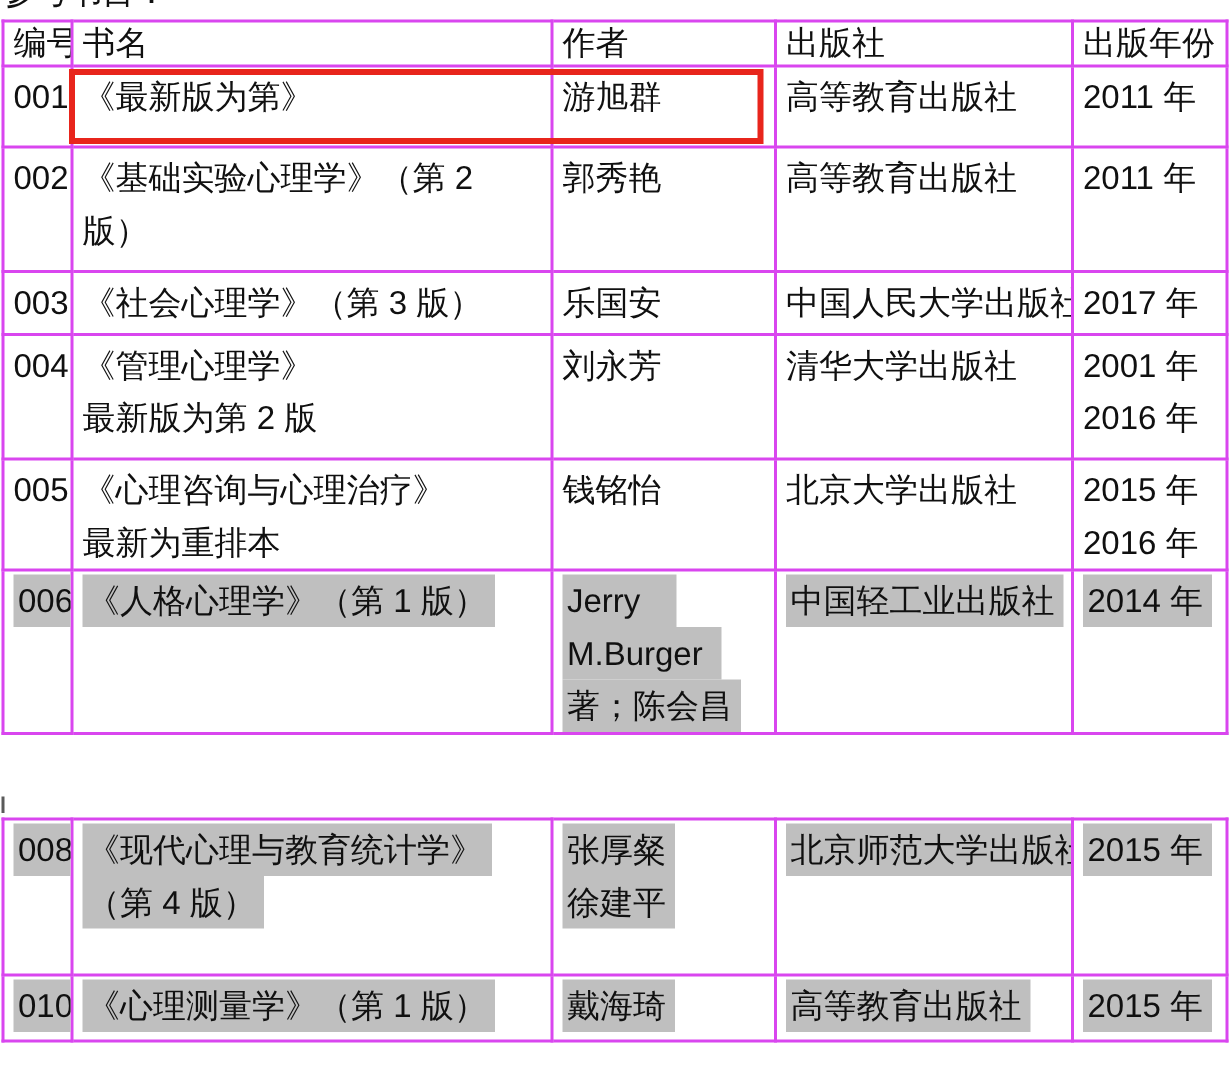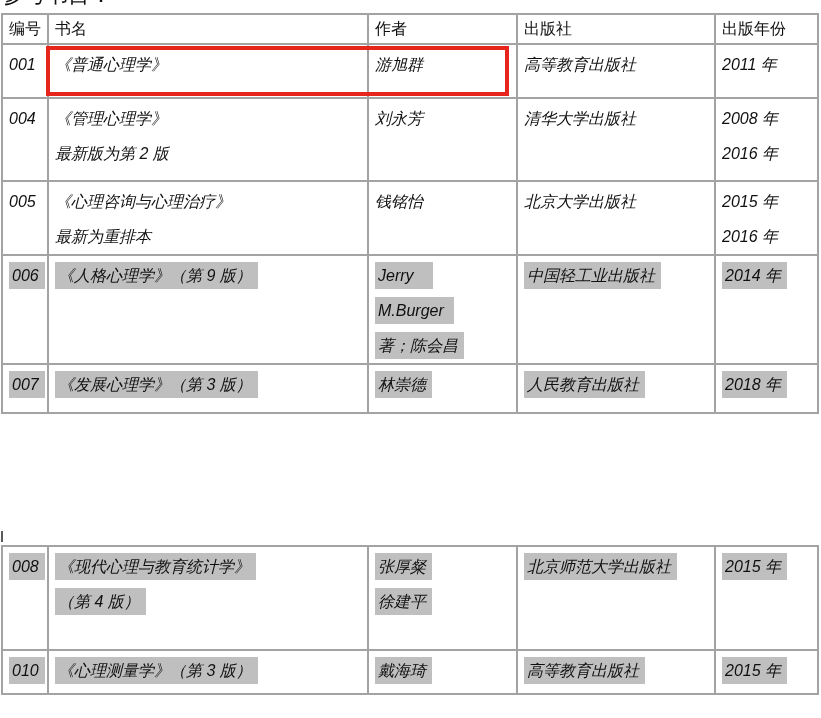--- a/index.html
+++ b/index.html
@@ -8,25 +8,25 @@
     font-family:"Liberation Sans","DejaVu Sans",sans-serif;color:#101010;
   }
   .heading-clip{position:absolute;top:0;left:2px;width:220px;height:7px;overflow:hidden;}
   .heading-text{display:block;font-size:22px;line-height:24px;transform:translateY(-17px);white-space:nowrap;}
   table.books{
     position:absolute;left:1px;border-collapse:collapse;table-layout:fixed;width:818px;background:#fff;
   }
   #table1{top:13px;}
   #table2{top:545px;}
   th,td{
-    border:2px solid #a3a3a3;vertical-align:top;text-align:left;
-    padding:2px 3px 0 6px;font-size:16px;font-weight:normal;overflow:hidden;
+    border:2px solid #d946ef;vertical-align:top;text-align:left;
+    padding:2px 3px 0 6px;font-size:22px;font-weight:normal;overflow:hidden;
   }
   th{height:28px;line-height:27px;padding-top:0;white-space:nowrap;}
-  .line{line-height:35px;white-space:nowrap;font-style:italic;}
+  .line{line-height:35px;white-space:nowrap;}
   .hl{background:#bfbfbf;padding:5px 6px 5px 3px;}
   .redbox{
     position:absolute;left:46px;top:46px;width:463px;height:50px;
     border:4px solid #e8251c;box-sizing:border-box;z-index:5;background:transparent;
   }
   .gapmark{position:absolute;left:1px;top:531px;width:2px;height:11px;background:#5a5a5a;}
 </style>
 </head>
 <body>
 
@@ -52,48 +52,83 @@
         <th>出版社</th>
         <th>出版年份</th>
       </tr>
     </thead>
     <tbody id="tbody1">
         <tr style="height: 54px;">
           <td>
             <div class="line"><span>001</span></div>
           </td>
           <td>
-            <div class="line"><span>《普通心理学》</span></div>
+            <div class="line"><span>《最新版为第》</span></div>
           </td>
           <td>
             <div class="line"><span>游旭群</span></div>
           </td>
           <td>
             <div class="line"><span>高等教育出版社</span></div>
           </td>
           <td>
             <div class="line"><span>2011 年</span></div>
+          </td>
+        </tr>
+        <tr style="height: 83px;">
+          <td>
+            <div class="line"><span>002</span></div>
+          </td>
+          <td>
+            <div class="line"><span>《基础实验心理学》（第 2</span></div>
+            <div class="line"><span>版）</span></div>
+          </td>
+          <td>
+            <div class="line"><span>郭秀艳</span></div>
+          </td>
+          <td>
+            <div class="line"><span>高等教育出版社</span></div>
+          </td>
+          <td>
+            <div class="line"><span>2011 年</span></div>
+          </td>
+        </tr>
+        <tr style="height: 42px;">
+          <td>
+            <div class="line"><span>003</span></div>
+          </td>
+          <td>
+            <div class="line"><span>《社会心理学》（第 3 版）</span></div>
+          </td>
+          <td>
+            <div class="line"><span>乐国安</span></div>
+          </td>
+          <td>
+            <div class="line"><span>中国人民大学出版社</span></div>
+          </td>
+          <td>
+            <div class="line"><span>2017 年</span></div>
           </td>
         </tr>
         <tr style="height: 83px;">
           <td>
             <div class="line"><span>004</span></div>
           </td>
           <td>
             <div class="line"><span>《管理心理学》</span></div>
             <div class="line"><span>最新版为第 2 版</span></div>
           </td>
           <td>
             <div class="line"><span>刘永芳</span></div>
           </td>
           <td>
             <div class="line"><span>清华大学出版社</span></div>
           </td>
           <td>
-            <div class="line"><span>2008 年</span></div>
+            <div class="line"><span>2001 年</span></div>
             <div class="line"><span>2016 年</span></div>
           </td>
         </tr>
         <tr style="height: 72px; margin-left: 32px;">
           <td>
             <div class="line"><span>005</span></div>
           </td>
           <td>
             <div class="line"><span>《心理咨询与心理治疗》</span></div>
             <div class="line"><span>最新为重排本</span></div>
@@ -107,49 +142,32 @@
           <td>
             <div class="line"><span>2015 年</span></div>
             <div class="line"><span>2016 年</span></div>
           </td>
         </tr>
         <tr style="height: 107px;">
           <td>
             <div class="line"><span class="hl">006</span></div>
           </td>
           <td>
-            <div class="line"><span class="hl">《人格心理学》（第 9 版）</span></div>
+            <div class="line"><span class="hl">《人格心理学》（第 1 版）</span></div>
           </td>
           <td>
             <div class="line"><span class="hl">Jerry&nbsp;&nbsp;&nbsp;</span></div>
             <div class="line"><span class="hl">M.Burger&nbsp;</span></div>
             <div class="line"><span class="hl">著；陈会昌</span></div>
           </td>
           <td>
             <div class="line"><span class="hl">中国轻工业出版社</span></div>
           </td>
           <td>
             <div class="line"><span class="hl">2014 年</span></div>
-          </td>
-        </tr>
-        <tr style="height: 49px;">
-          <td>
-            <div class="line"><span class="hl">007</span></div>
-          </td>
-          <td>
-            <div class="line"><span class="hl">《发展心理学》（第 3 版）</span></div>
-          </td>
-          <td>
-            <div class="line"><span class="hl">林崇德</span></div>
-          </td>
-          <td>
-            <div class="line"><span class="hl">人民教育出版社</span></div>
-          </td>
-          <td>
-            <div class="line"><span class="hl">2018 年</span></div>
           </td>
         </tr>
       </tbody>
   </table>
 
   <div class="gapmark"></div>
 
   <table class="books" id="table2">
     <colgroup>
       <col style="width:46px">
@@ -176,21 +194,21 @@
           </td>
           <td>
             <div class="line"><span class="hl">2015 年</span></div>
           </td>
         </tr>
         <tr style="height: 44px; margin-left: 24px;">
           <td>
             <div class="line"><span class="hl">010</span></div>
           </td>
           <td>
-            <div class="line"><span class="hl">《心理测量学》（第 3 版）</span></div>
+            <div class="line"><span class="hl">《心理测量学》（第 1 版）</span></div>
           </td>
           <td>
             <div class="line"><span class="hl">戴海琦</span></div>
           </td>
           <td>
             <div class="line"><span class="hl">高等教育出版社</span></div>
           </td>
           <td>
             <div class="line"><span class="hl">2015 年</span></div>
           </td>

